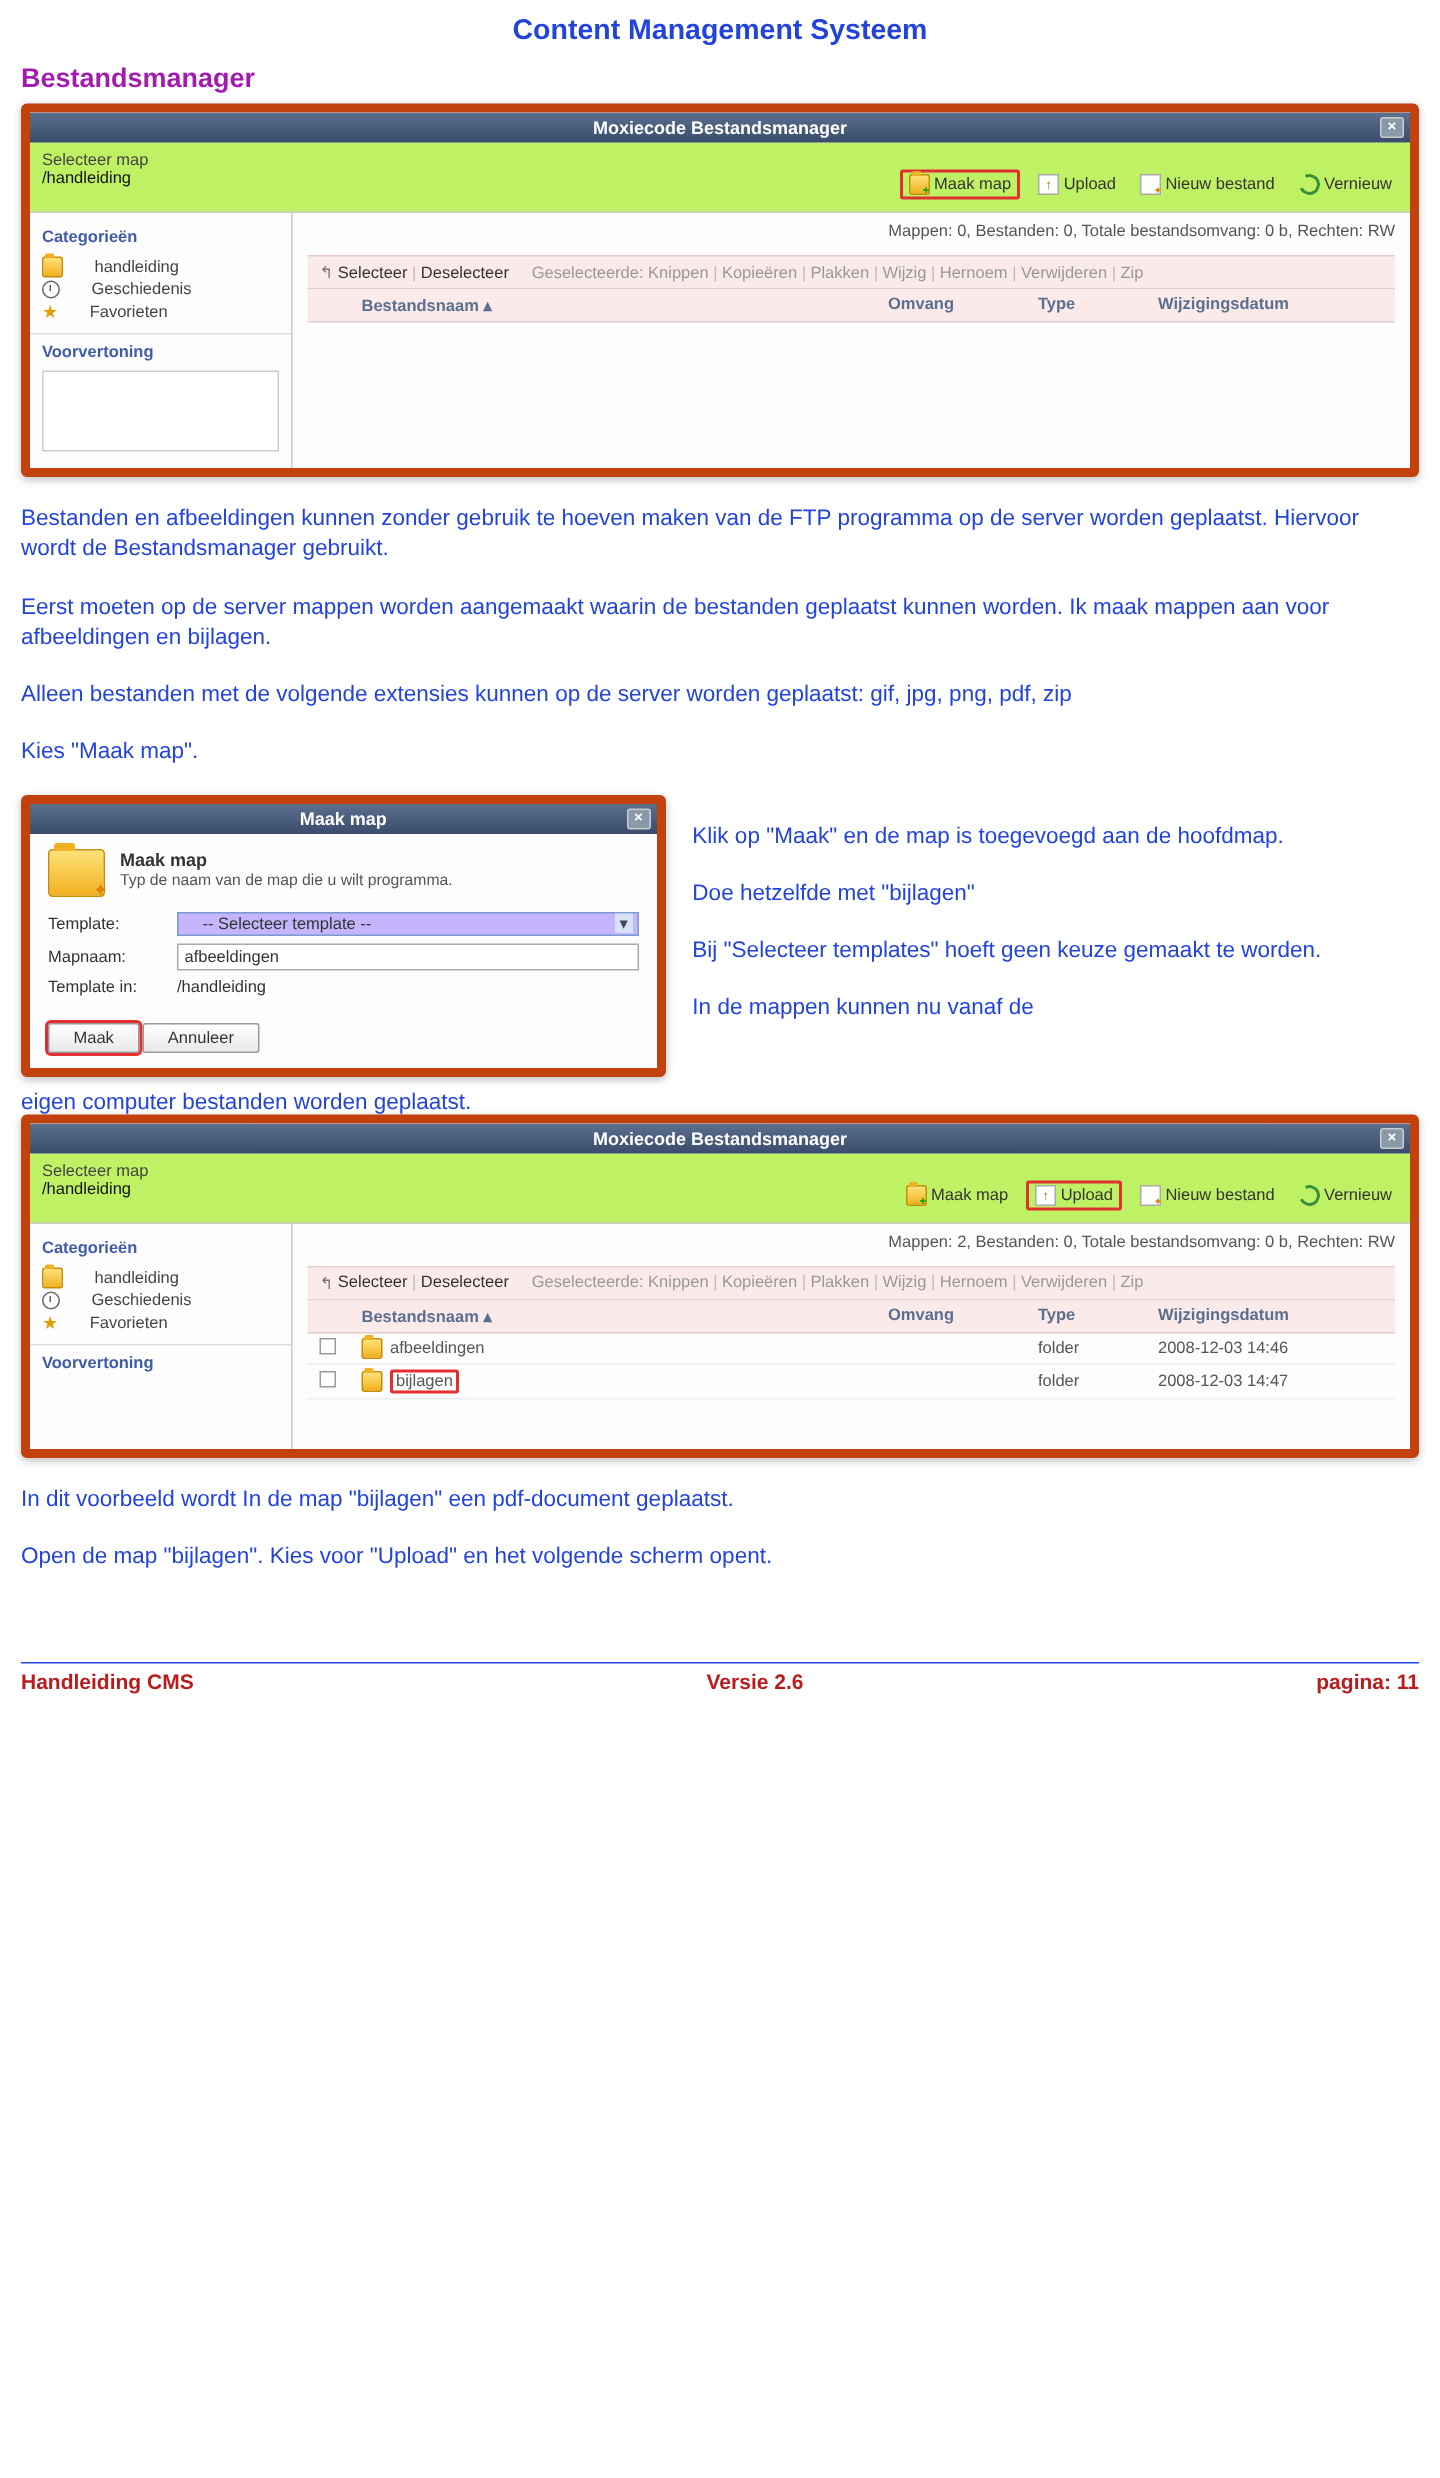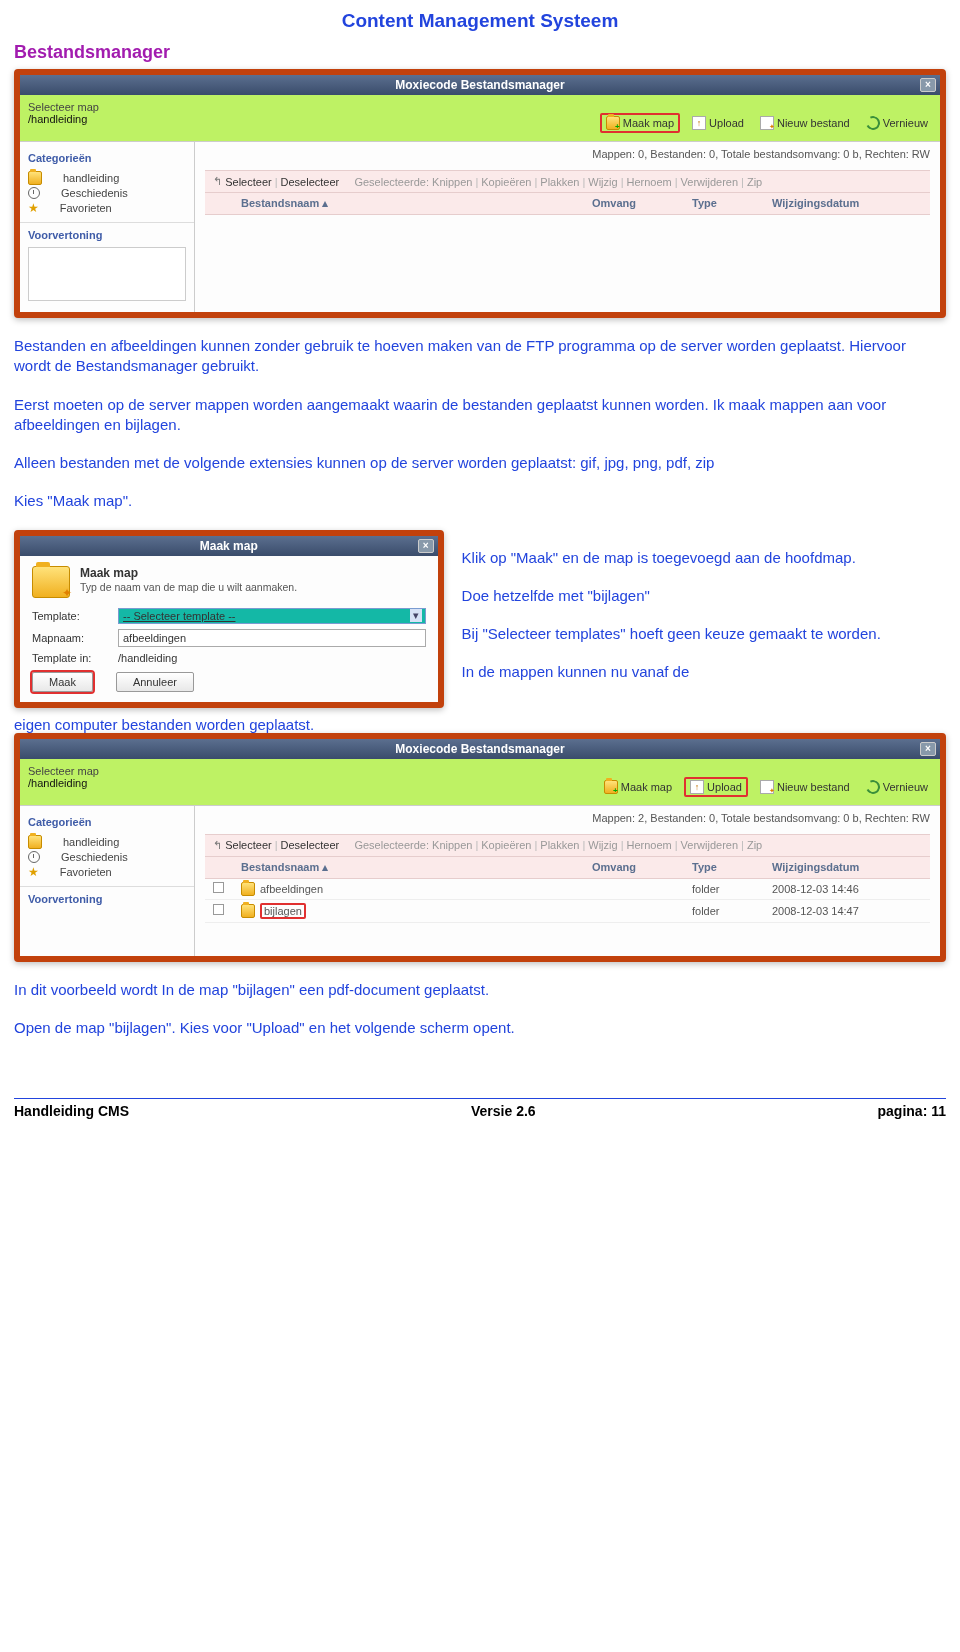--- a/index.html
+++ b/index.html
@@ -141,32 +141,32 @@
     background:linear-gradient(#ffe27a,#f0b020);
     border:1px solid #c78c00; border-radius:3px; position:relative;
   }
   .mm-head .bigfolder::before{content:"";position:absolute;top:-5px;left:3px;width:14px;height:5px;background:#f0b020;border-radius:2px 2px 0 0;}
   .mm-head .bigfolder::after{content:"✦";position:absolute;right:-3px;bottom:-3px;font-size:12px;color:#e08000;}
   .mm-head h4 { margin:0; font-size:12px; font-weight:bold; }
   .mm-head p { margin:1px 0 0 0; font-size:10.5px; color:#555; }
   .mm-row { display:flex; align-items:center; gap:8px; margin:5px 0; }
   .mm-row .lbl { width:78px; color:#333; }
   .mm-select { flex:1; }
-  .mm-select .sel { border:1px solid #7a9bd1; background:#14b8a6; font-size:11px; padding:1px 4px; position:relative;text-decoration:underline; }
+  .mm-select .sel { border:1px solid #7a9bd1; background:#c4b5fd; font-size:11px; padding:1px 16px; position:relative; }
   .mm-select .sel::after { content:"▾"; position:absolute; right:3px; top:0; background:#d6e2f6; padding:0 3px; color:#446; }
   .mm-input { flex:1; border:1px solid #aaa; padding:2px 4px; font-size:11px; background:#fff; }
-  .mm-btns { display:flex; gap:23px; margin-top:8px; }
+  .mm-btns { display:flex; gap:2px; margin-top:18px; }
   .mm-btn {
     border:1px solid #999; background:linear-gradient(#fff,#e8e8e8);
     font-size:11px; padding:3px 16px; border-radius:2px;
   }
   .mm-btn.hl { outline:2px solid #e03030; }
 
   
-  .footer-line { border-top:1px solid #2244dd; margin-top:60px; padding-top:4px; display:flex; justify-content:space-between; font-size:14px; font-weight:bold; color:#000000; }
+  .footer-line { border-top:1px solid #2244dd; margin-top:60px; padding-top:4px; display:flex; justify-content:space-between; font-size:14px; font-weight:bold; color:#b91c1c; }
 </style>
 </head>
 <body>
 
 <div class="page-title">Content Management Systeem</div>
 <div class="section-heading">Bestandsmanager</div>
 
 <div class="win">
   <div class="titlebar">
     <span>Moxiecode Bestandsmanager</span>
@@ -254,21 +254,21 @@
     <div class="win">
       <div class="titlebar">
         <span>Maak map</span>
         <span class="close">×</span>
       </div>
       <div class="mm-body">
         <div class="mm-head">
           <div class="bigfolder"></div>
           <div>
             <h4>Maak map</h4>
-            <p>Typ de naam van de map die u wilt aanmaken.</p>
+            <p>Typ de naam van de map die u wilt programma.</p>
           </div>
         </div>
         <div class="mm-row">
           <span class="lbl">Template:</span>
           <span class="mm-select">
             <div class="sel">-- Selecteer template --</div>
           </span>
         </div>
         <div class="mm-row">
           <span class="lbl">Mapnaam:</span>

